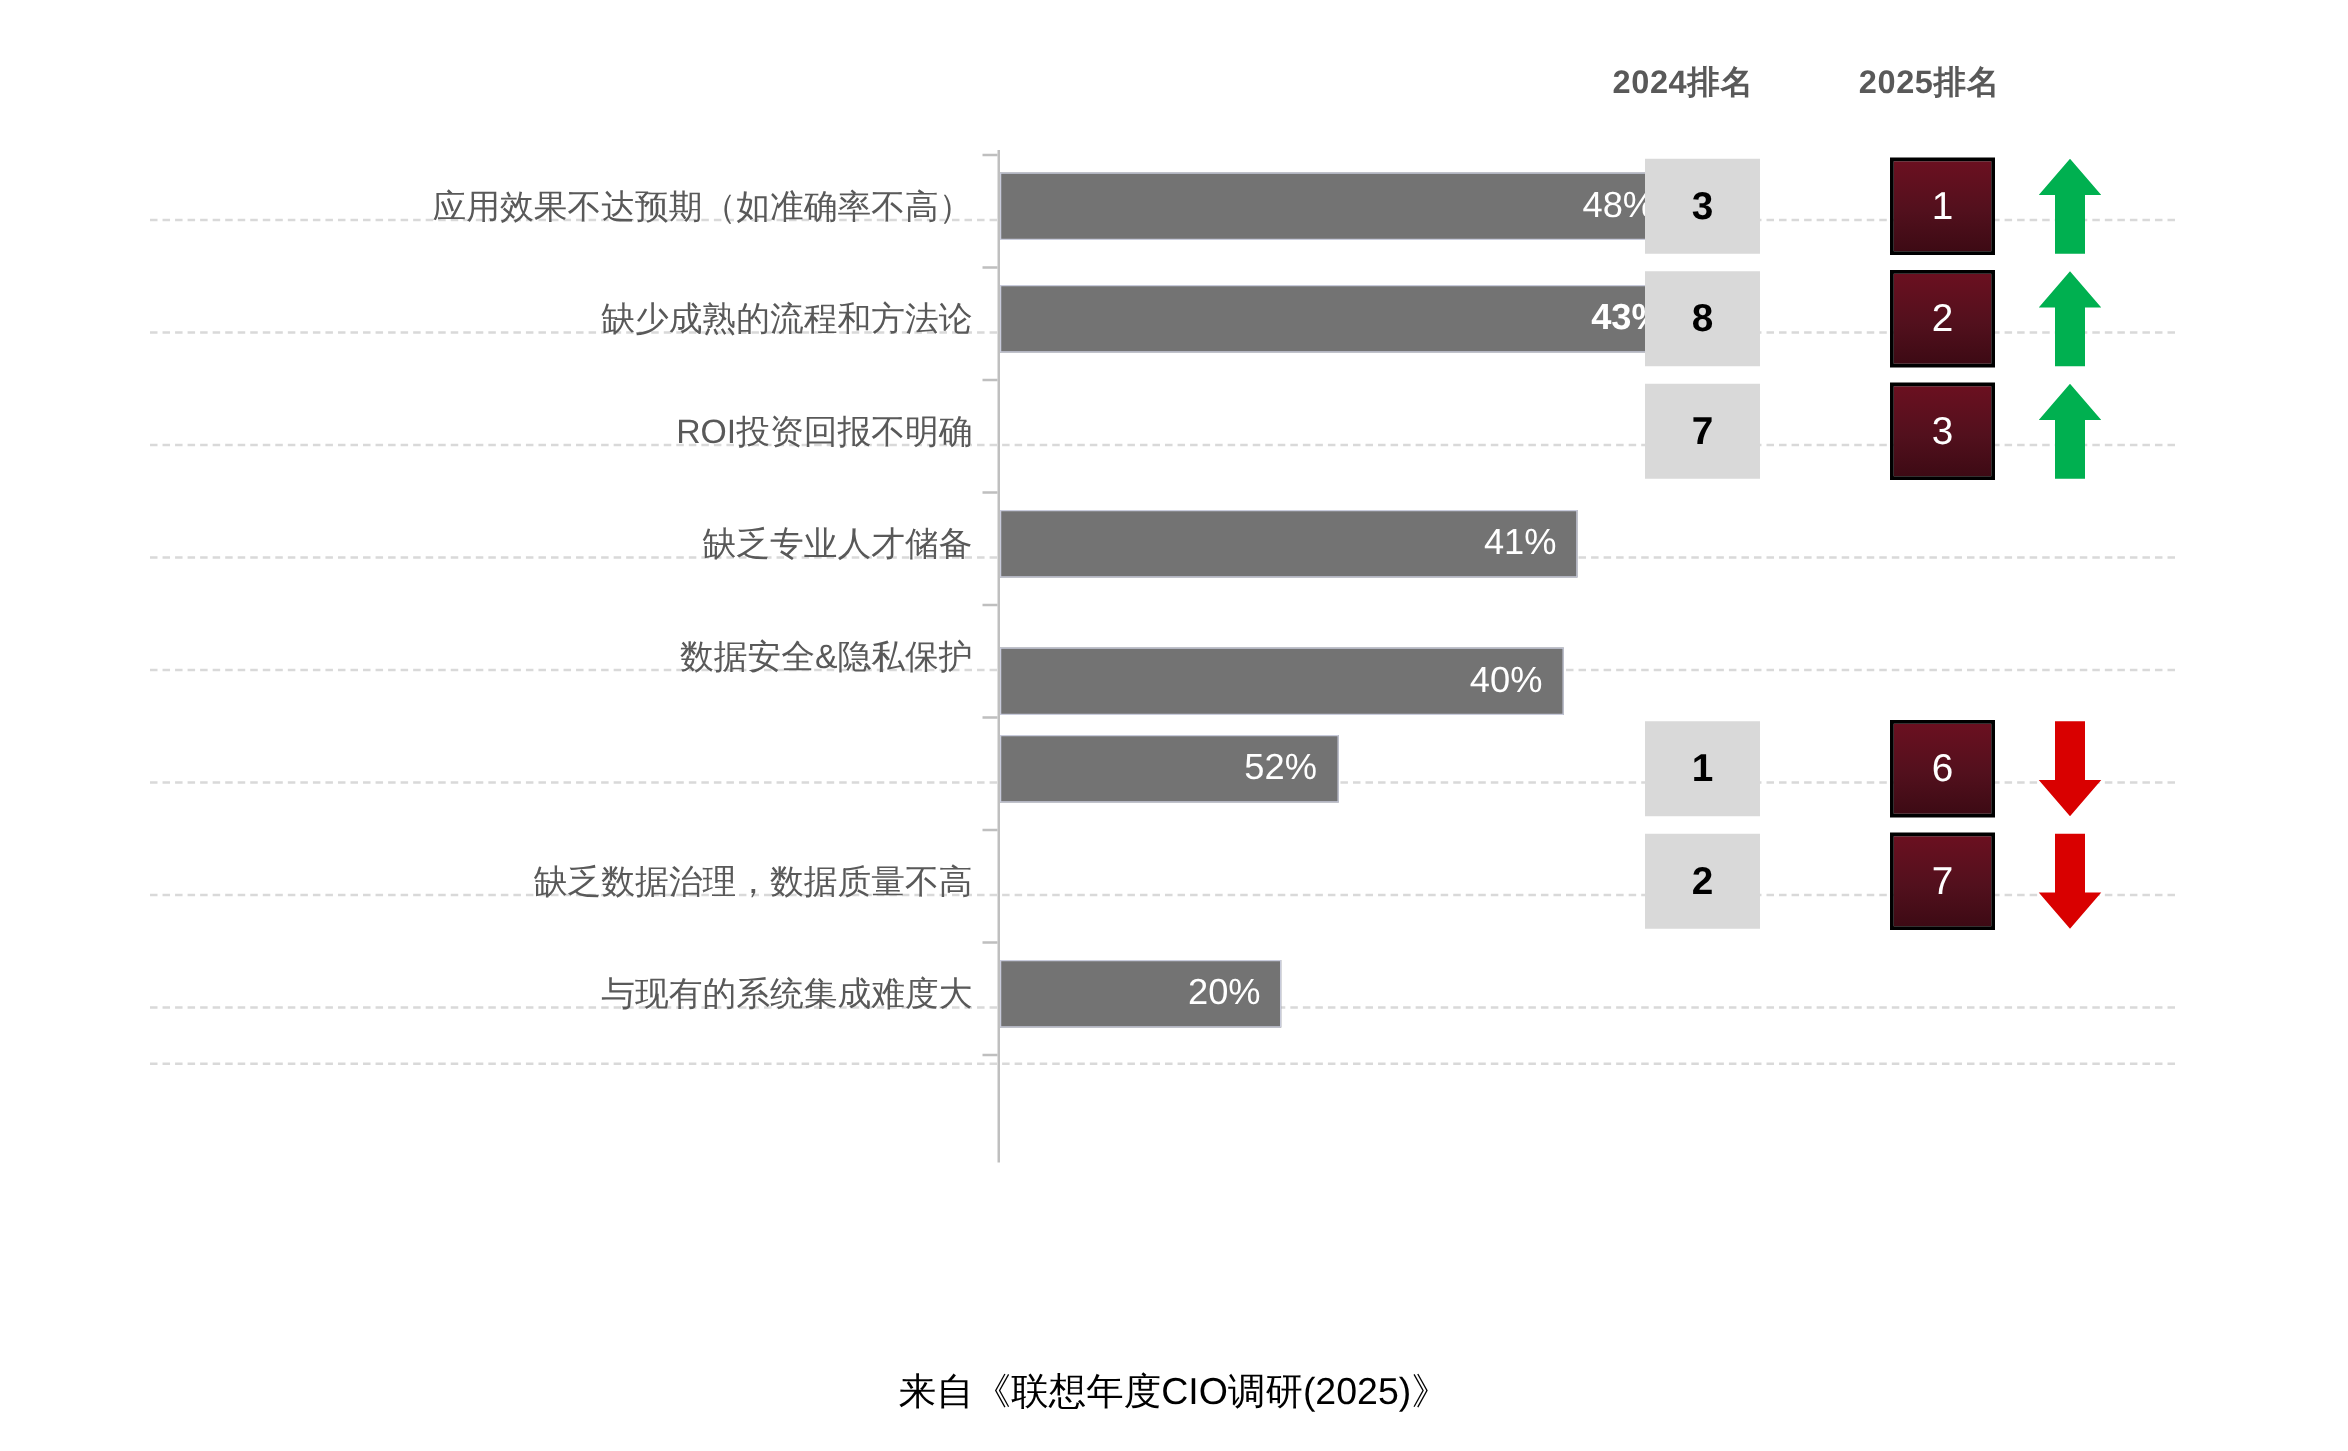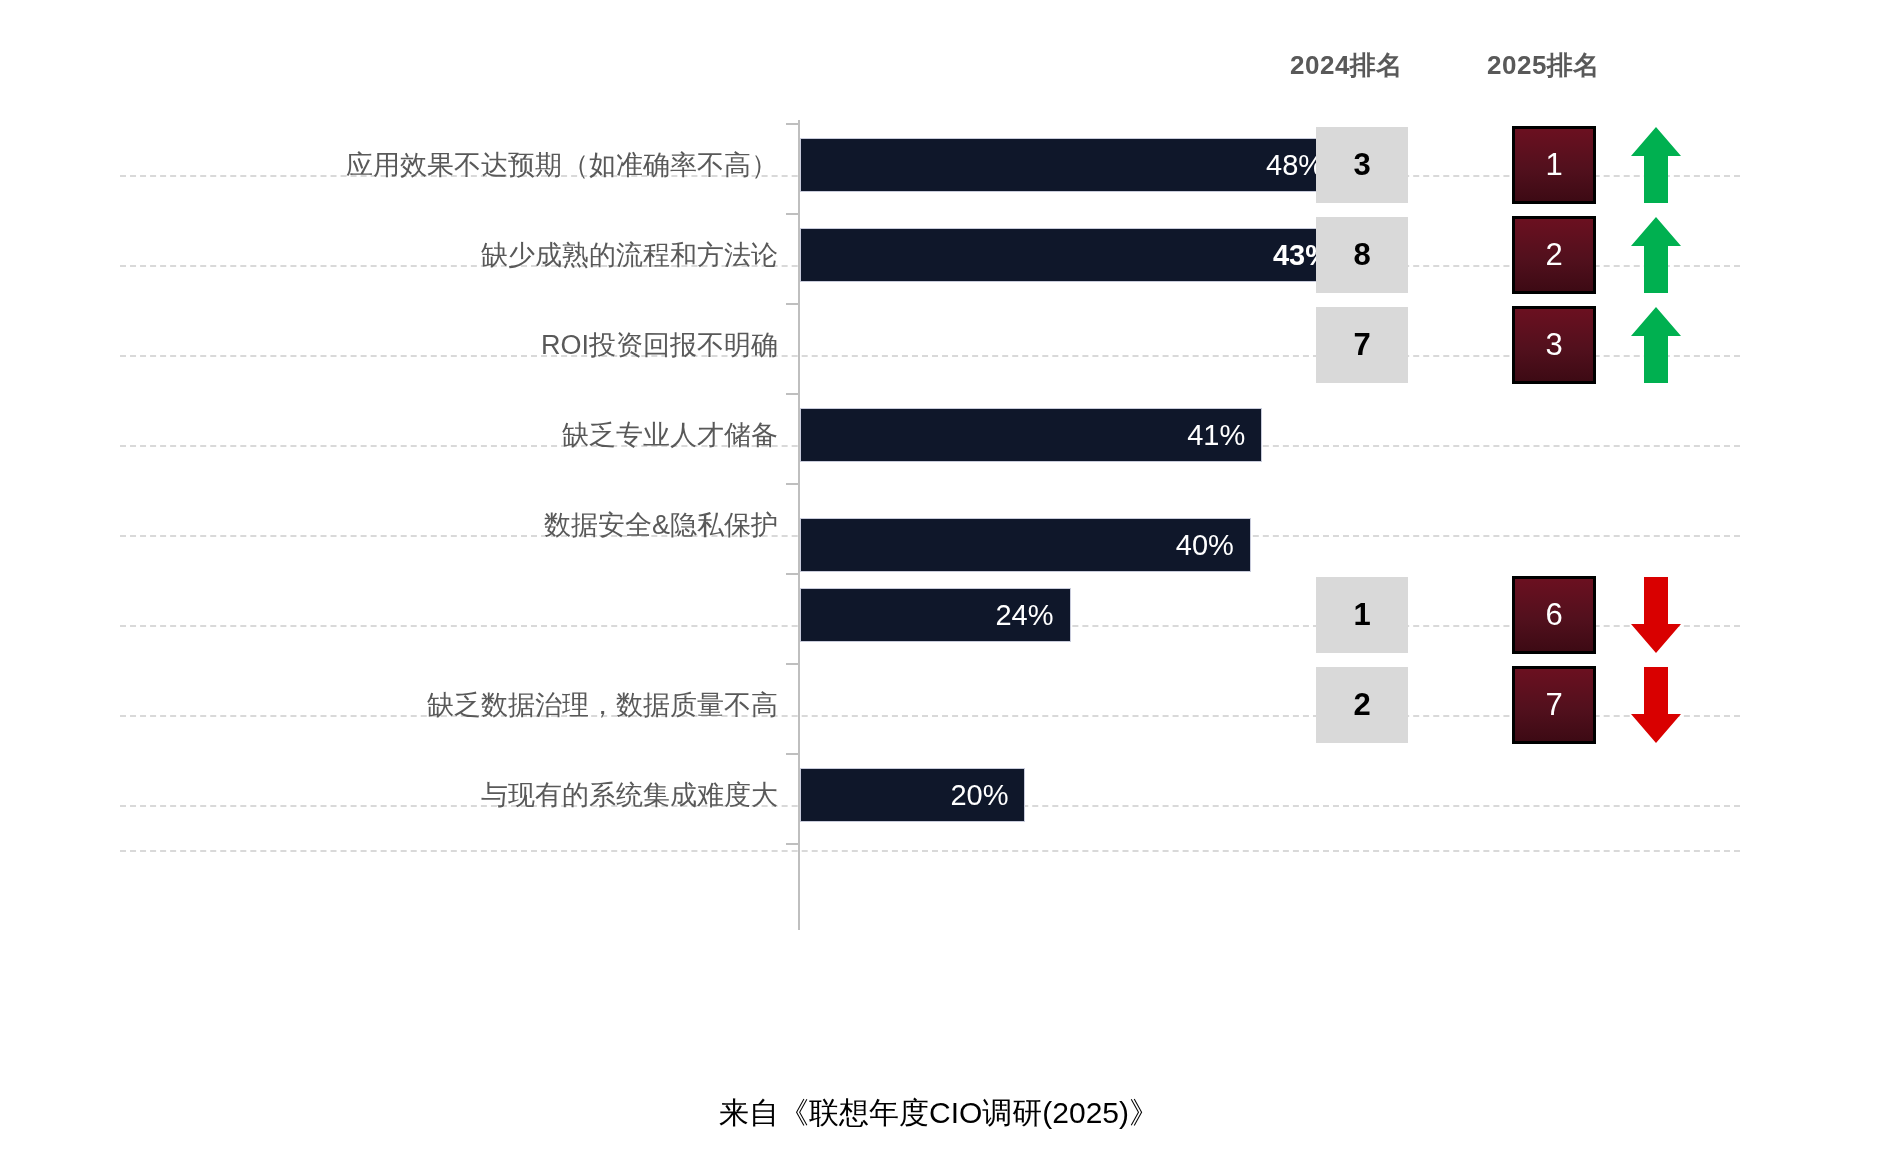--- a/index.html
+++ b/index.html
@@ -85,21 +85,21 @@
     color: #595959;
     white-space: nowrap;
     text-align: right;
   }
   .bar {
     position: absolute;
     left: 800px;
     top: 50%;
     transform: translateY(-50%);
     height: 54px;
-    background: #0f172a;
+    background: #737373;
     border: 1px solid #c8cbdb;
     box-sizing: border-box;
   }
   .bar-value {
     position: absolute;
     right: 16px;
     top: 50%;
     transform: translateY(-50%);
     color: #ffffff;
     font-size: 29px;
@@ -235,21 +235,21 @@
         </div>
       </div>
       <div class="row" style="top: 360px;">
         <div class="row-label">数据安全&amp;隐私保护</div>
         <div class="bar" style="width: 450.909px; margin-top: 20px;">
           <span class="bar-value">40%</span>
         </div>
       </div>
       <div class="row" style="top: 450px;">
         <div class="bar" style="width: 270.545px;">
-          <span class="bar-value">24%</span>
+          <span class="bar-value">52%</span>
         </div>
         <div class="rank-2024">1</div>
         <div class="rank-2025">6</div>
         <div class="trend">
           <svg width="52" height="80" viewBox="0 0 52 80">
             <polygon points="26,78 51,49 38,49 38,2 14,2 14,49 1,49" fill="#d90000"></polygon>
           </svg>
         </div>
       </div>
       <div class="row" style="top: 540px;">

